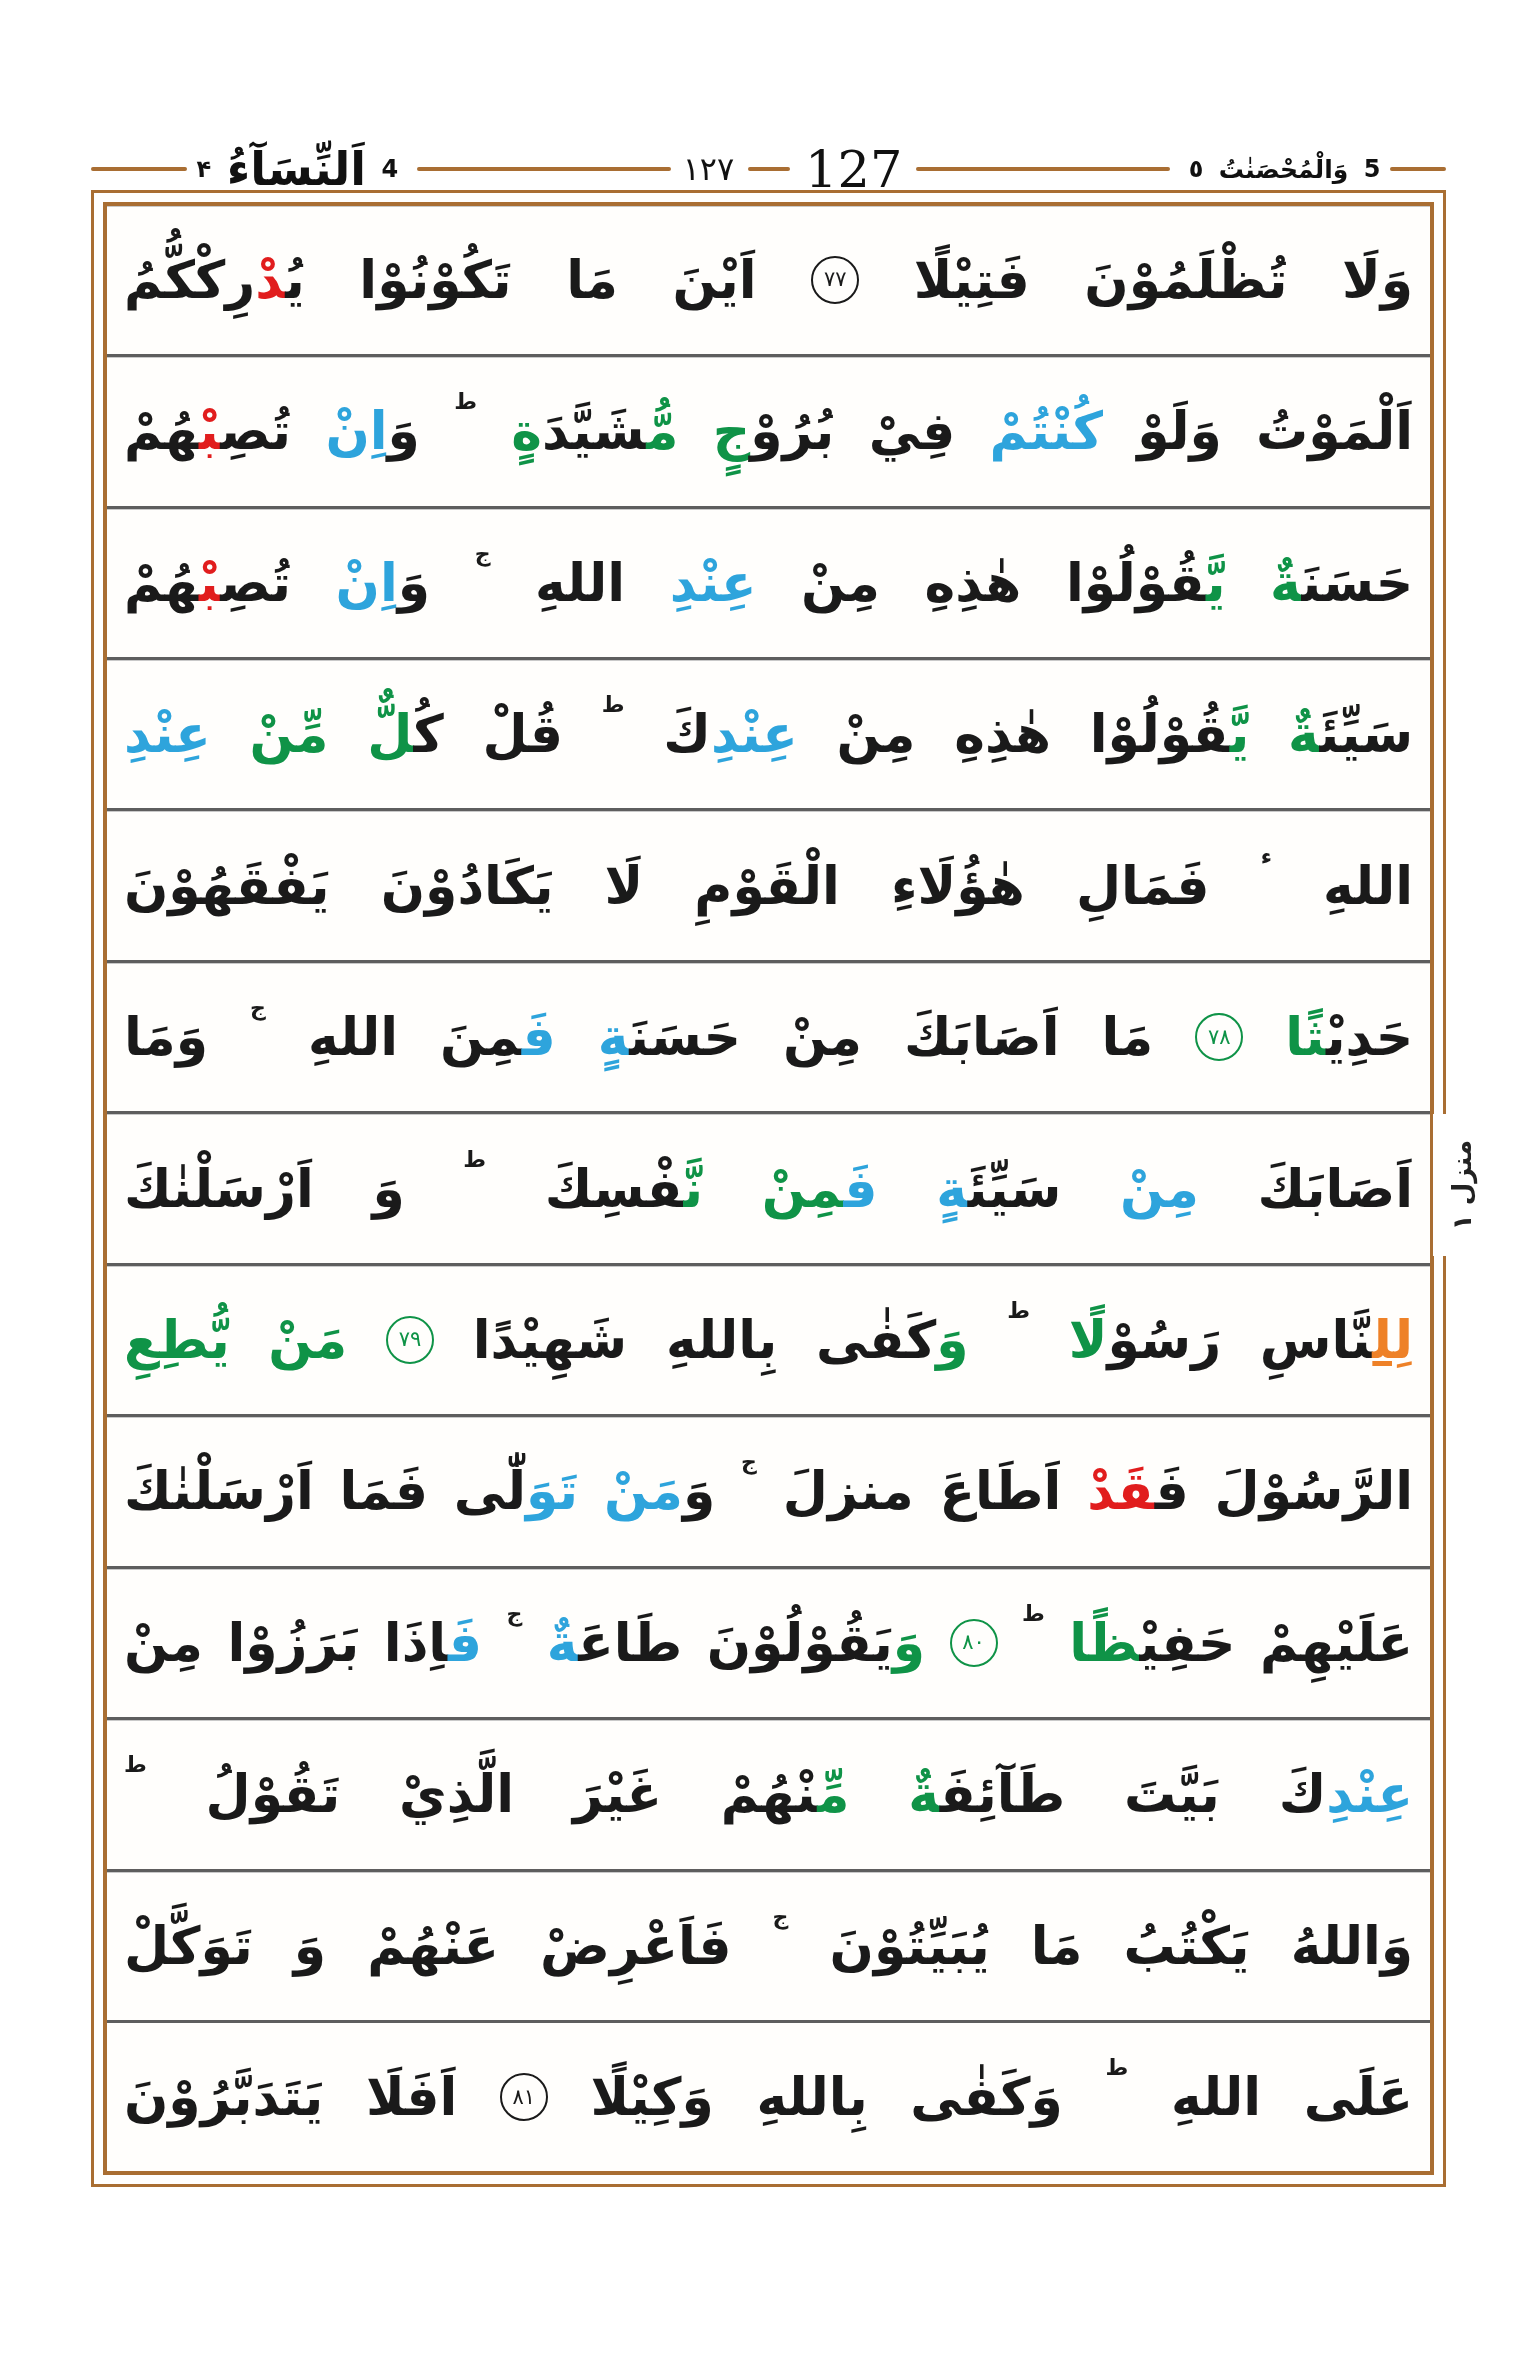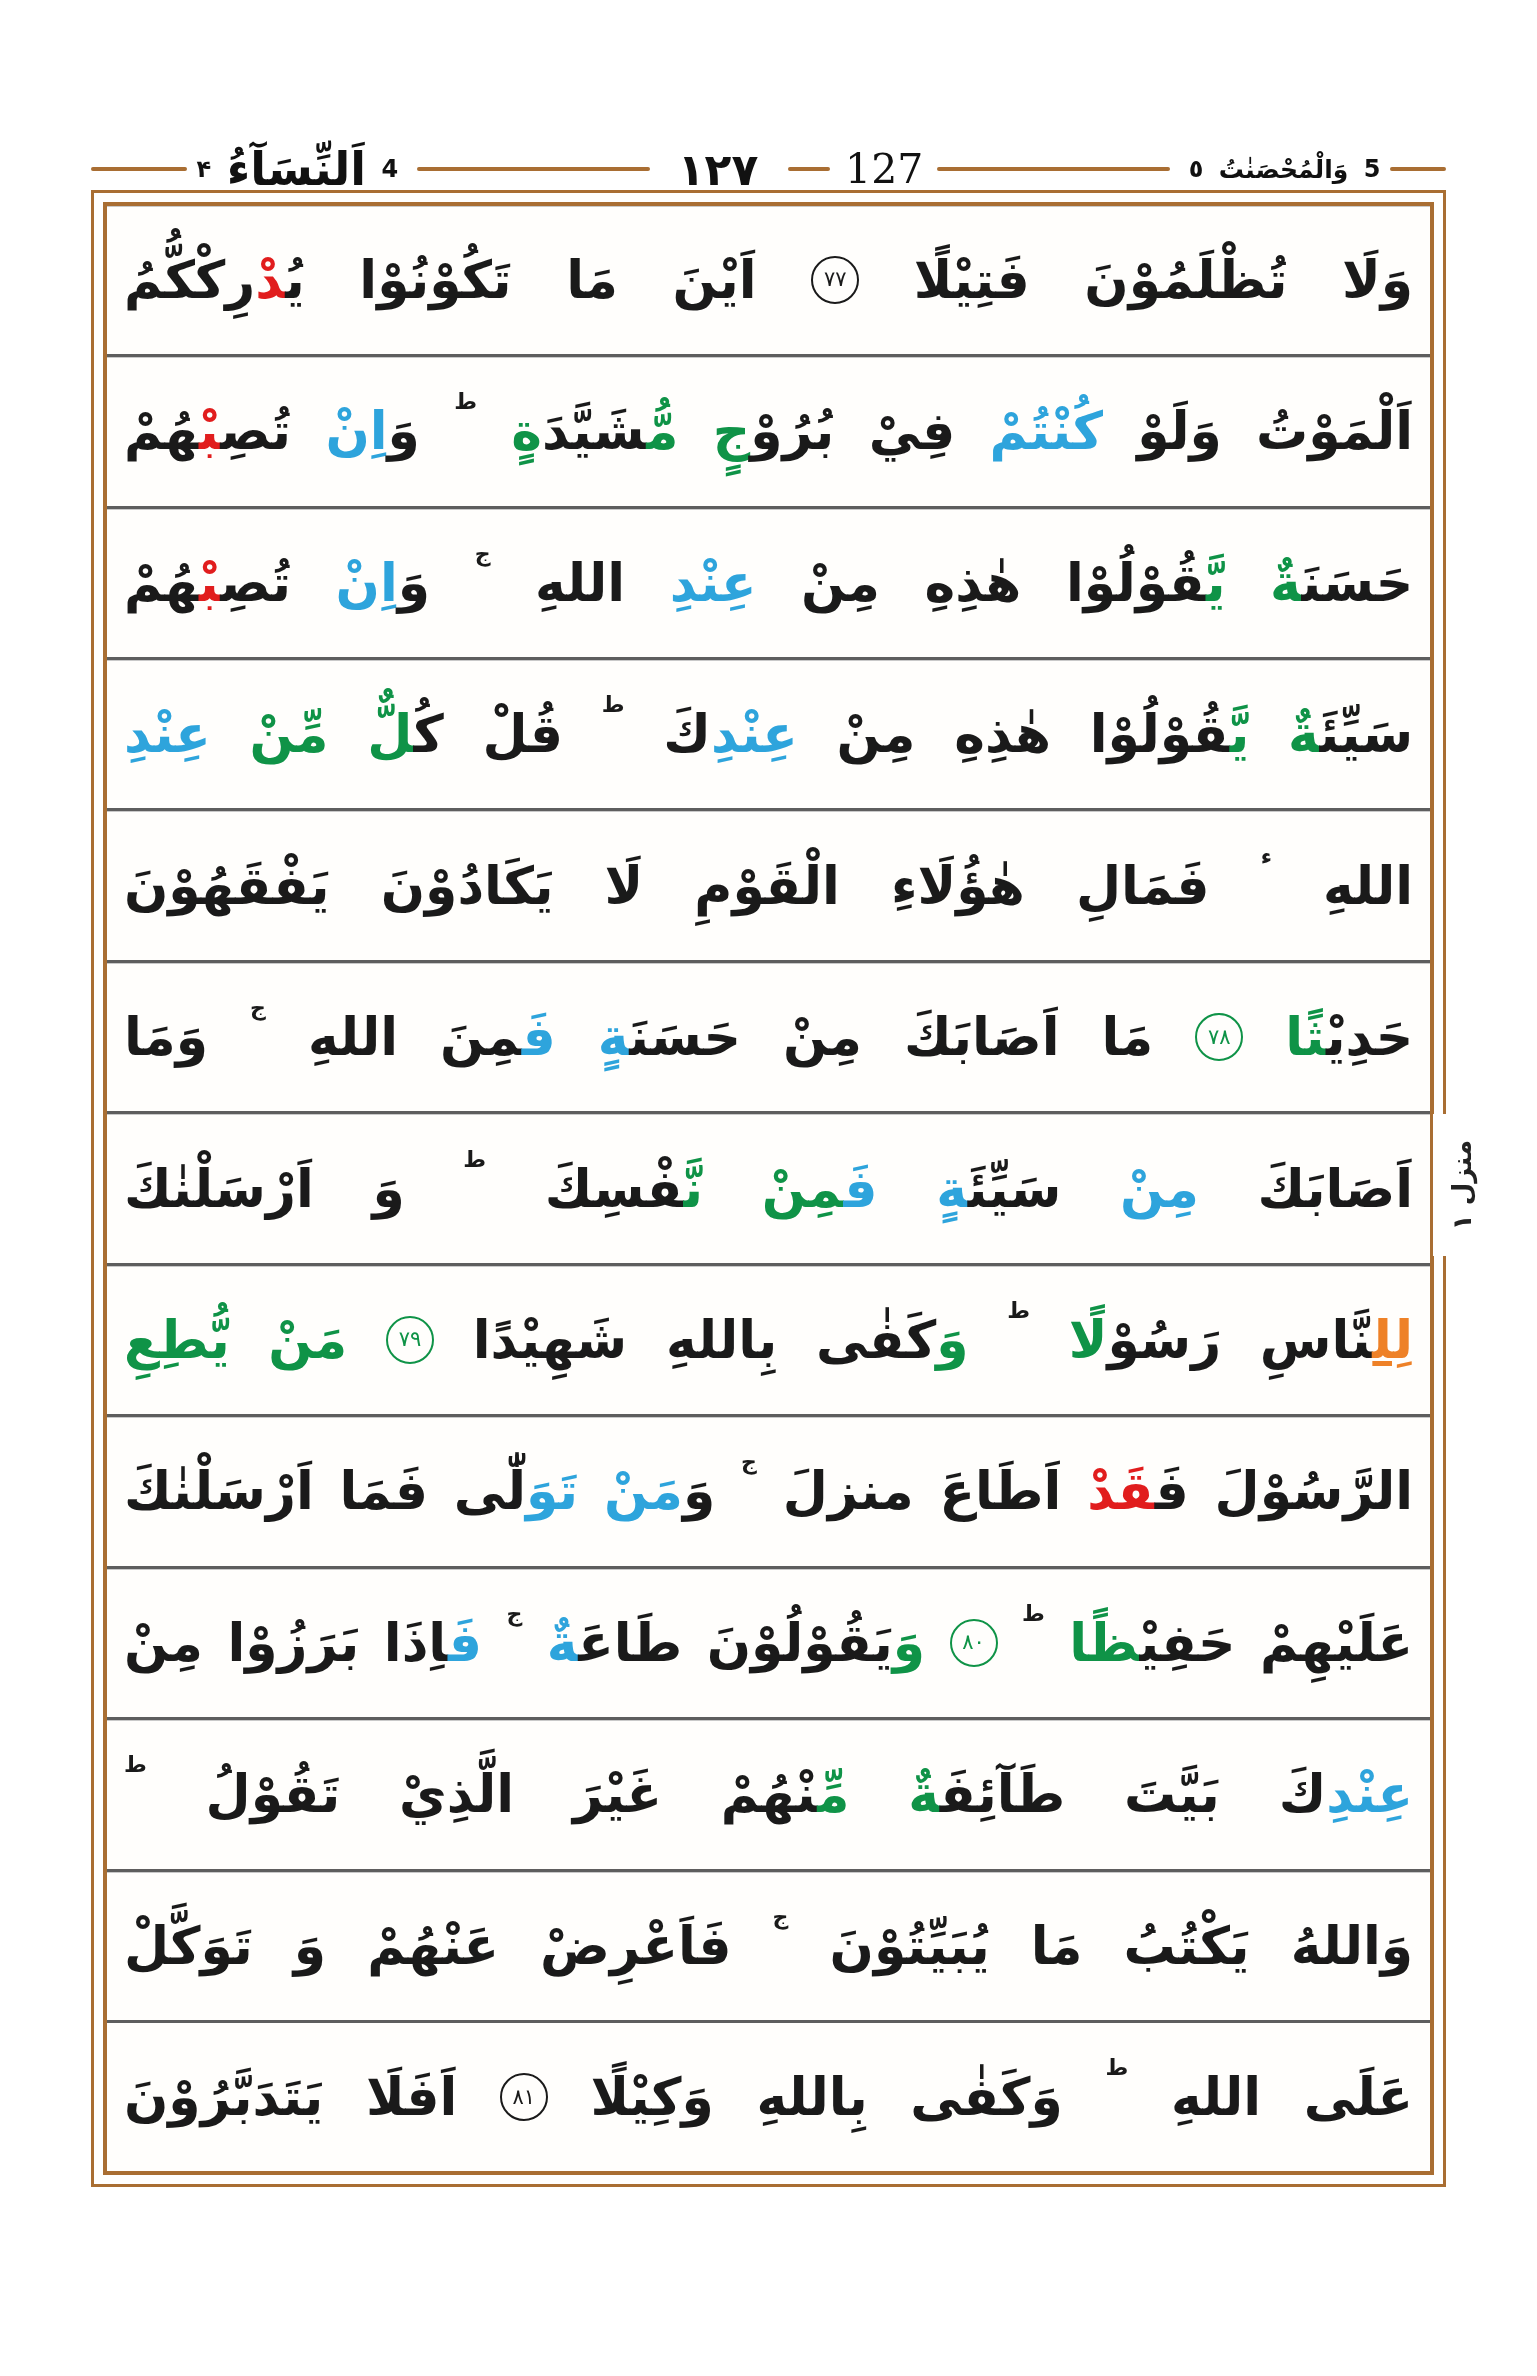--- a/index.html
+++ b/index.html
@@ -13,22 +13,22 @@
 
   
   .header{position:absolute;left:91px;top:142px;width:1355px;height:54px;
           display:flex;align-items:center;color:#111;}
   .hline{height:3.8px;background:var(--border);border-radius:1.9px;}
   .hl-a{width:96px;} .hl-mid{flex:1;margin:0 9.6px;} .hl-dash{width:42px;margin:0 11.5px;}
   .hl-z{width:56px;}
   .hnum-ar{font-size:24px;font-weight:bold;margin:0 9.6px;}
   .hname{font-size:46px;font-weight:bold;margin:0 5.8px;white-space:nowrap;}
   .hname-juz{font-size:25px;font-weight:bold;margin:0 5.8px;white-space:nowrap;}
-  .pg-ar{font-size:44px;font-weight:bold;margin:0 18px;letter-spacing:1.9px;}
-  .pg-w{font-family:"DejaVu Serif",serif;font-size:41px;margin:0 3.8px;}
+  .pg-ar{font-size:32px;font-weight:normal;margin:0 2px;letter-spacing:1.9px;}
+  .pg-w{font-family:"DejaVu Serif",serif;font-size:51px;margin:0 3.8px;}
 
   
   .frame{position:absolute;left:91px;top:190px;width:1355px;height:1997px;
          border:3.8px solid var(--border);}
   .frame2{position:absolute;inset:8.6px;border:4.8px solid var(--border);background:#fffefc;}
   .content{position:absolute;inset:0;display:flex;flex-direction:column;}
 
   
   .row{flex:1;display:flex;align-items:center;justify-content:space-between;
        padding:0 17.3px;font-size:52px;font-weight:bold;color:var(--k);line-height:1;}

